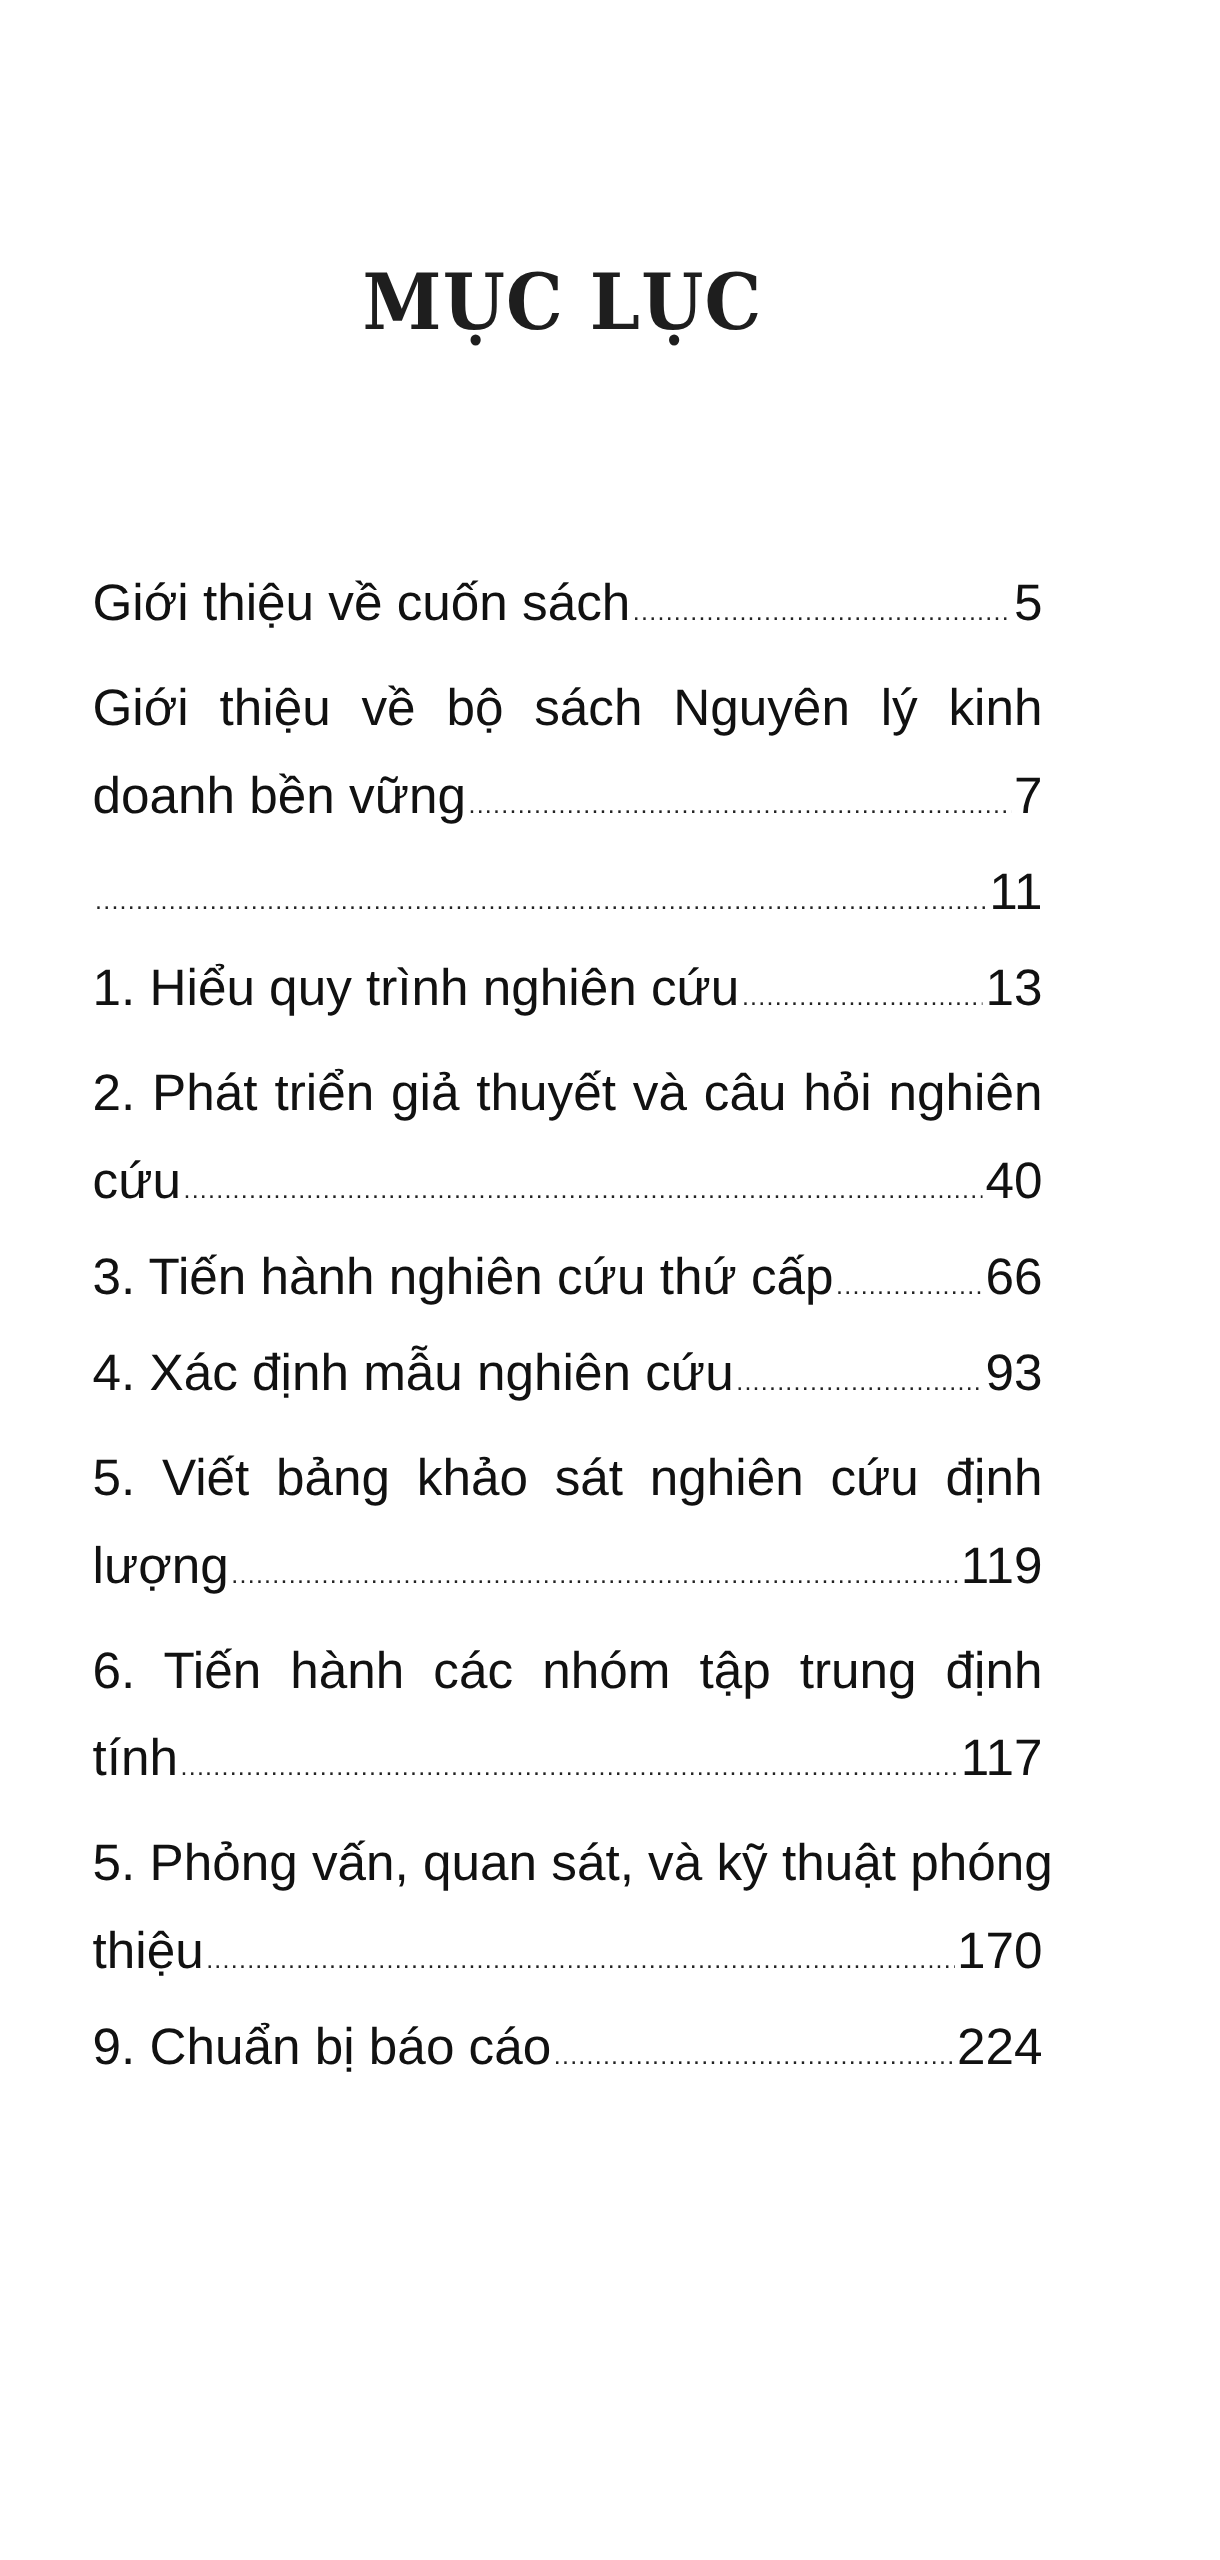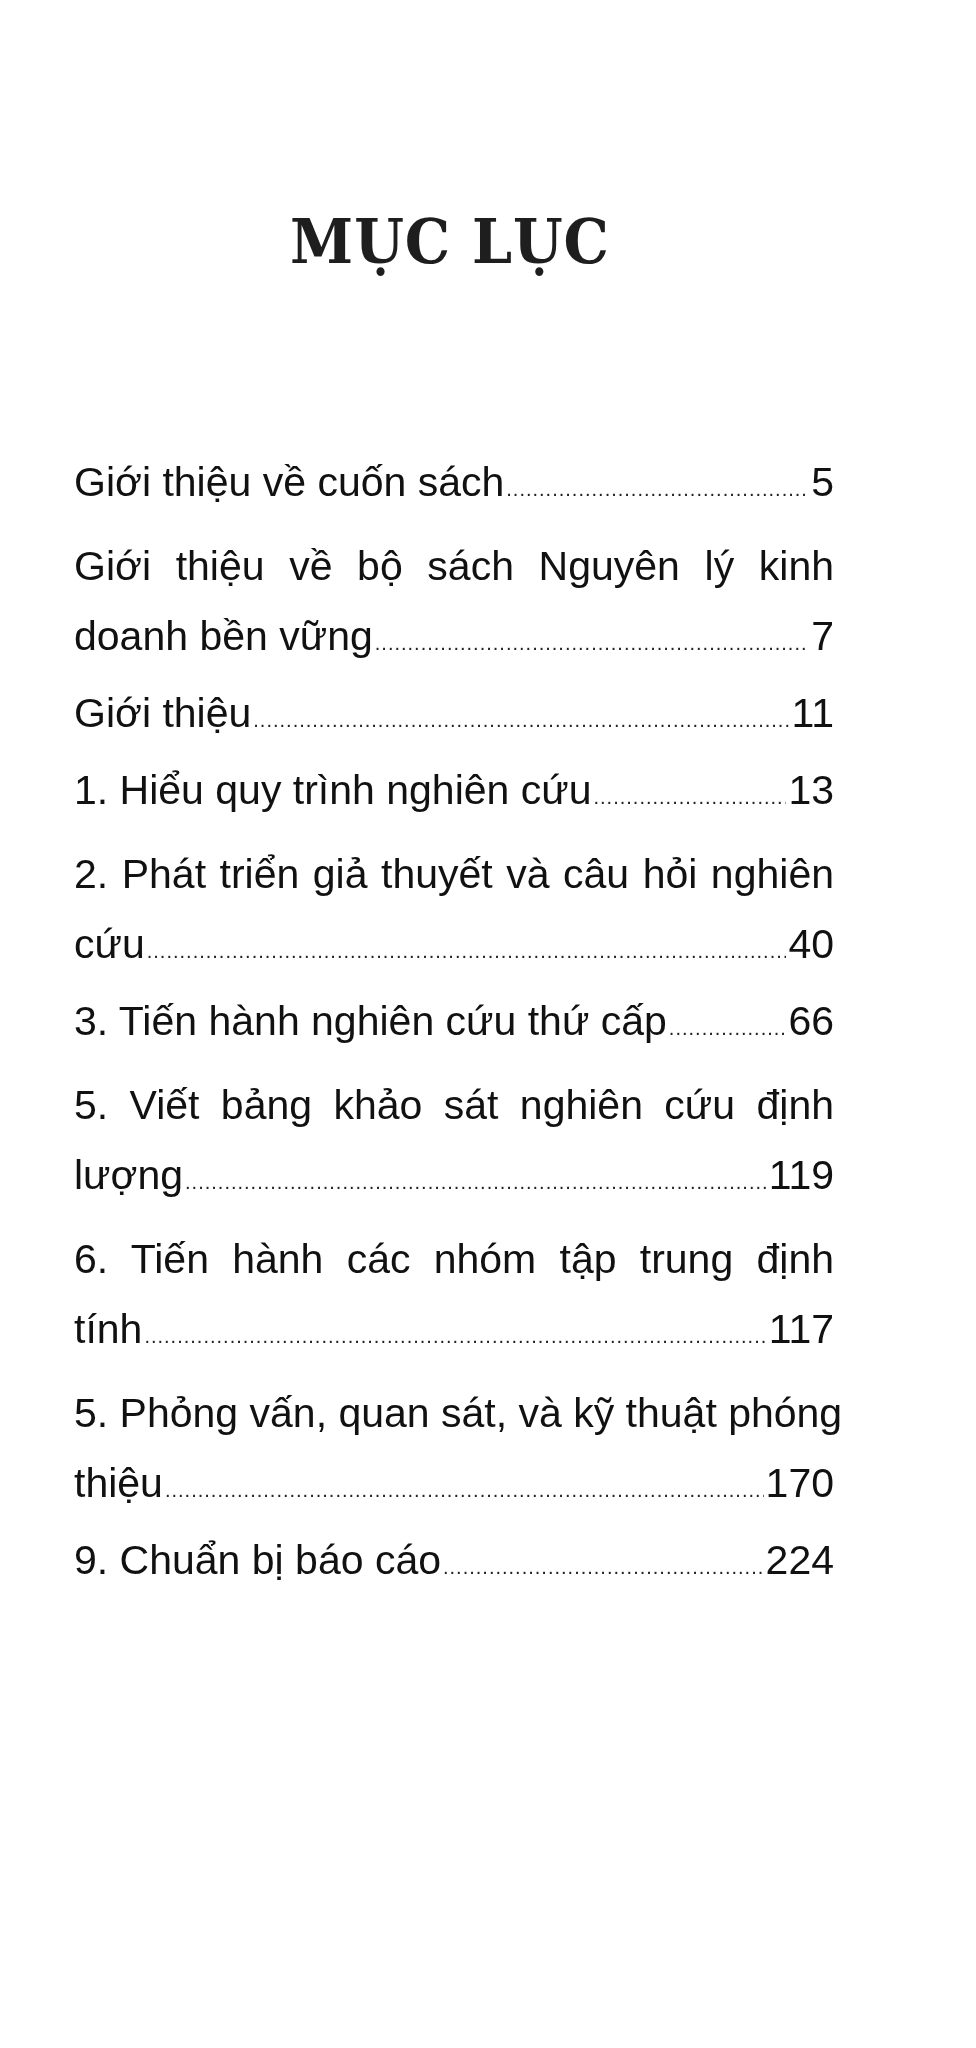--- a/index.html
+++ b/index.html
@@ -43,21 +43,20 @@
   <div class="toc-line justify">
     <span class="t">Giới thiệu về bộ sách Nguyên lý kinh</span>
   </div>
   <div class="toc-line">
     <span class="t">doanh bền vững</span>
     <span class="dots"></span>
     <span class="p">7</span>
   </div>
 
   <div class="toc-line">
-    <span class="t">Giới thiệu</span>
     <span class="dots"></span>
     <span class="p">11</span>
   </div>
 
   <div class="toc-line">
     <span class="t">1. Hiểu quy trình nghiên cứu</span>
     <span class="dots"></span>
     <span class="p">13</span>
   </div>
 
@@ -69,20 +68,25 @@
     <span class="dots"></span>
     <span class="p">40</span>
   </div>
 
   <div class="toc-line">
     <span class="t">3. Tiến hành nghiên cứu thứ cấp</span>
     <span class="dots"></span>
     <span class="p">66</span>
   </div>
 
+  <div class="toc-line">
+    <span class="t">4. Xác định mẫu nghiên cứu</span>
+    <span class="dots"></span>
+    <span class="p">93</span>
+  </div>
 
   <div class="toc-line justify">
     <span class="t">5. Viết bảng khảo sát nghiên cứu định</span>
   </div>
   <div class="toc-line">
     <span class="t">lượng</span>
     <span class="dots"></span>
     <span class="p">119</span>
   </div>
 

